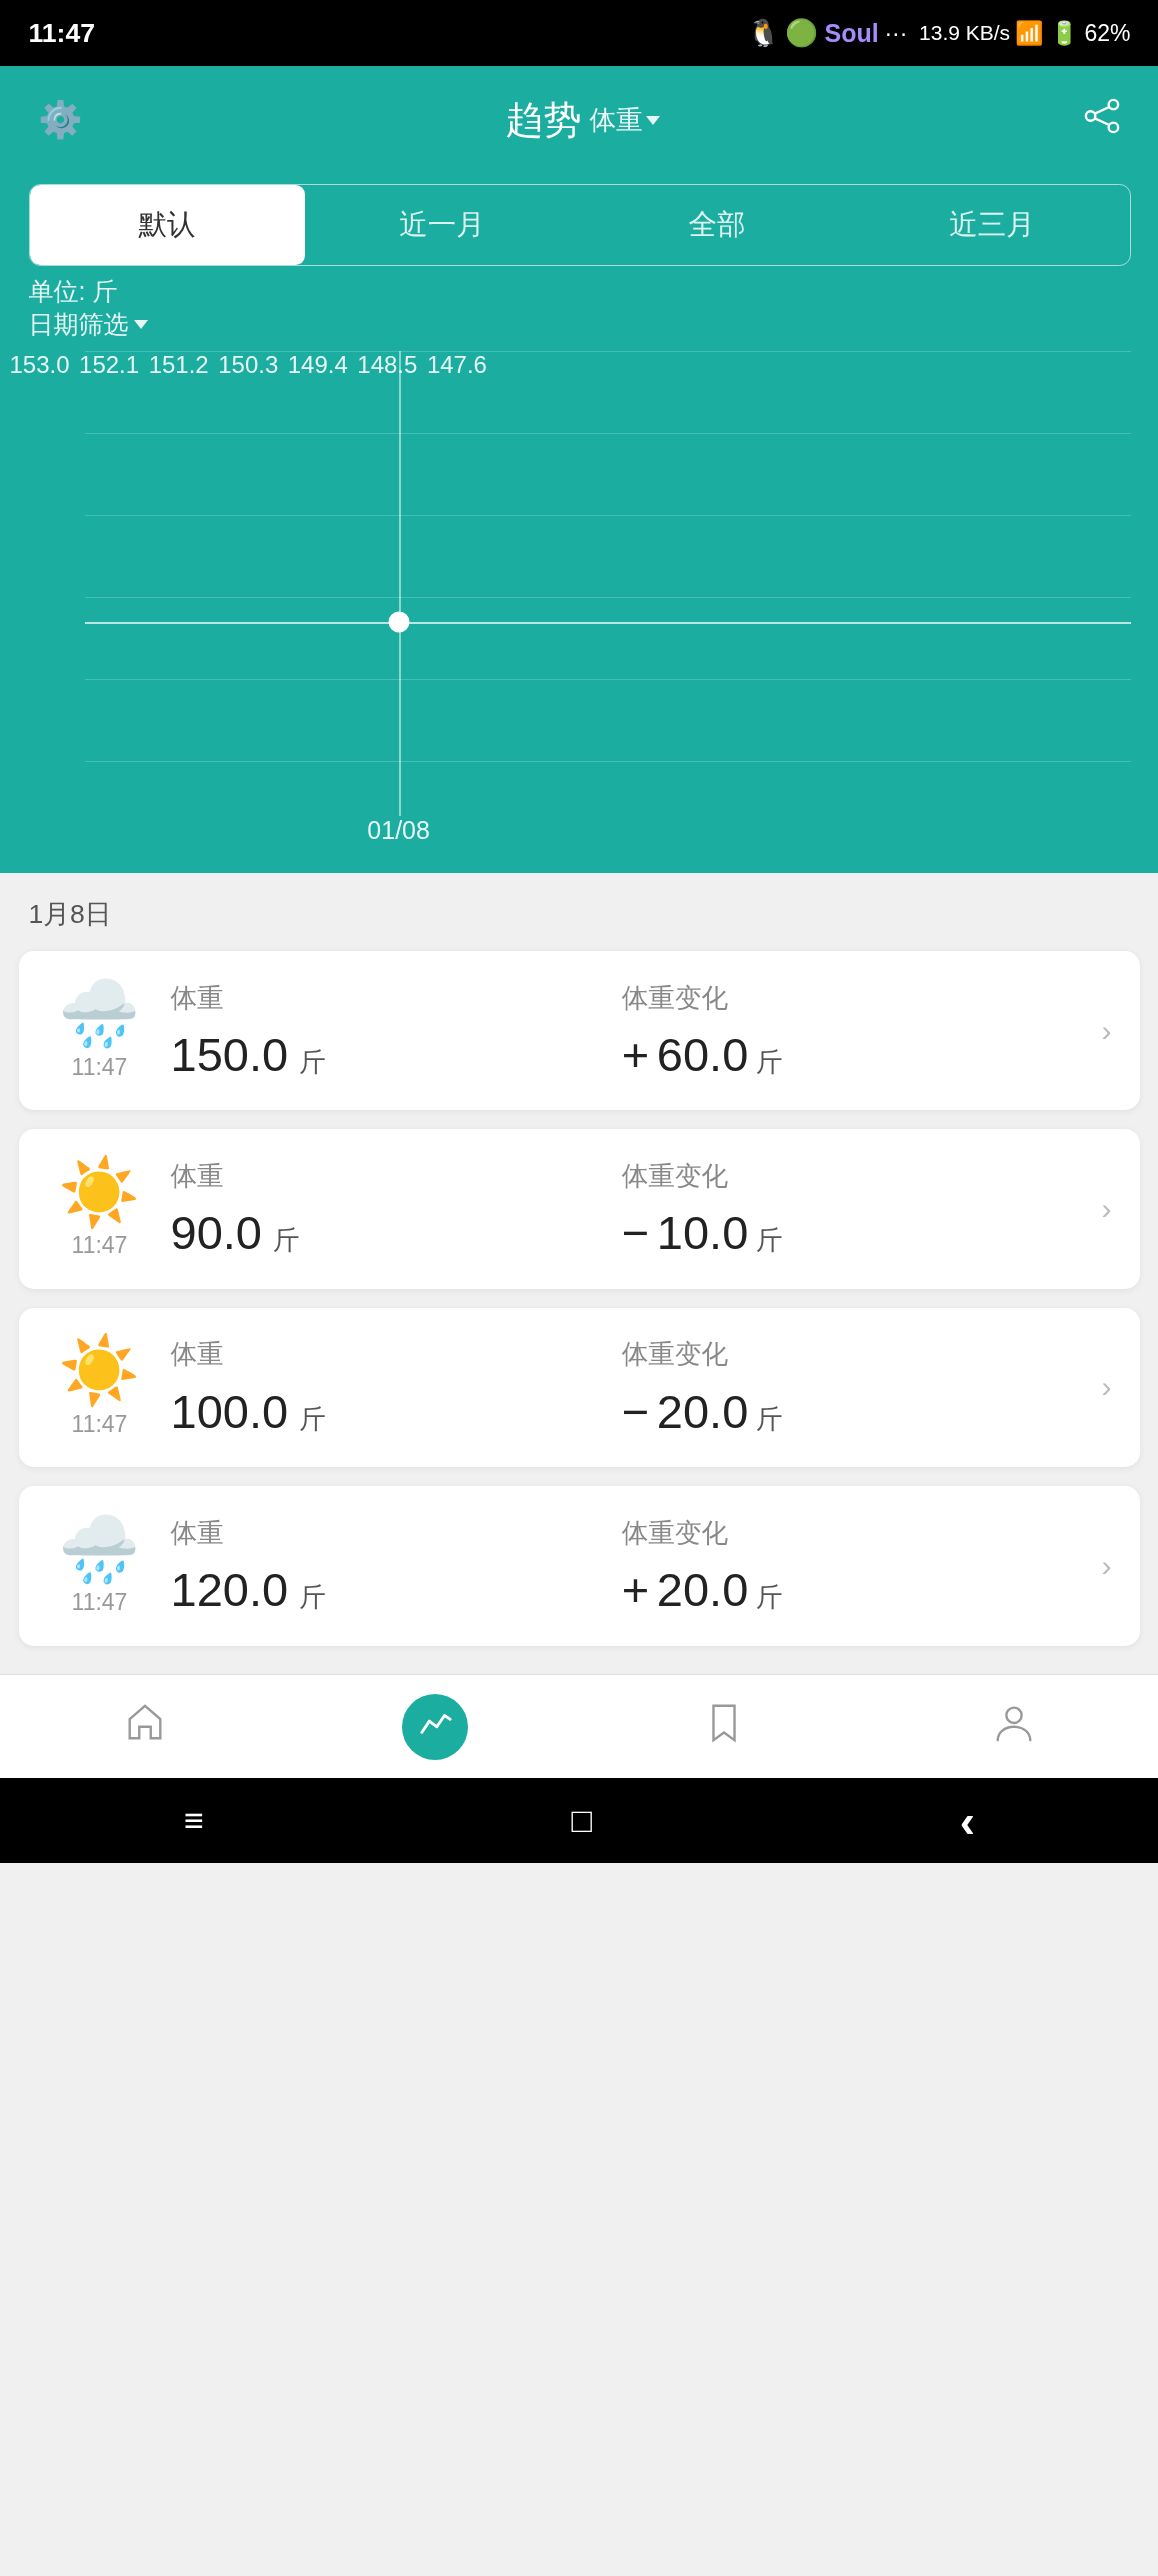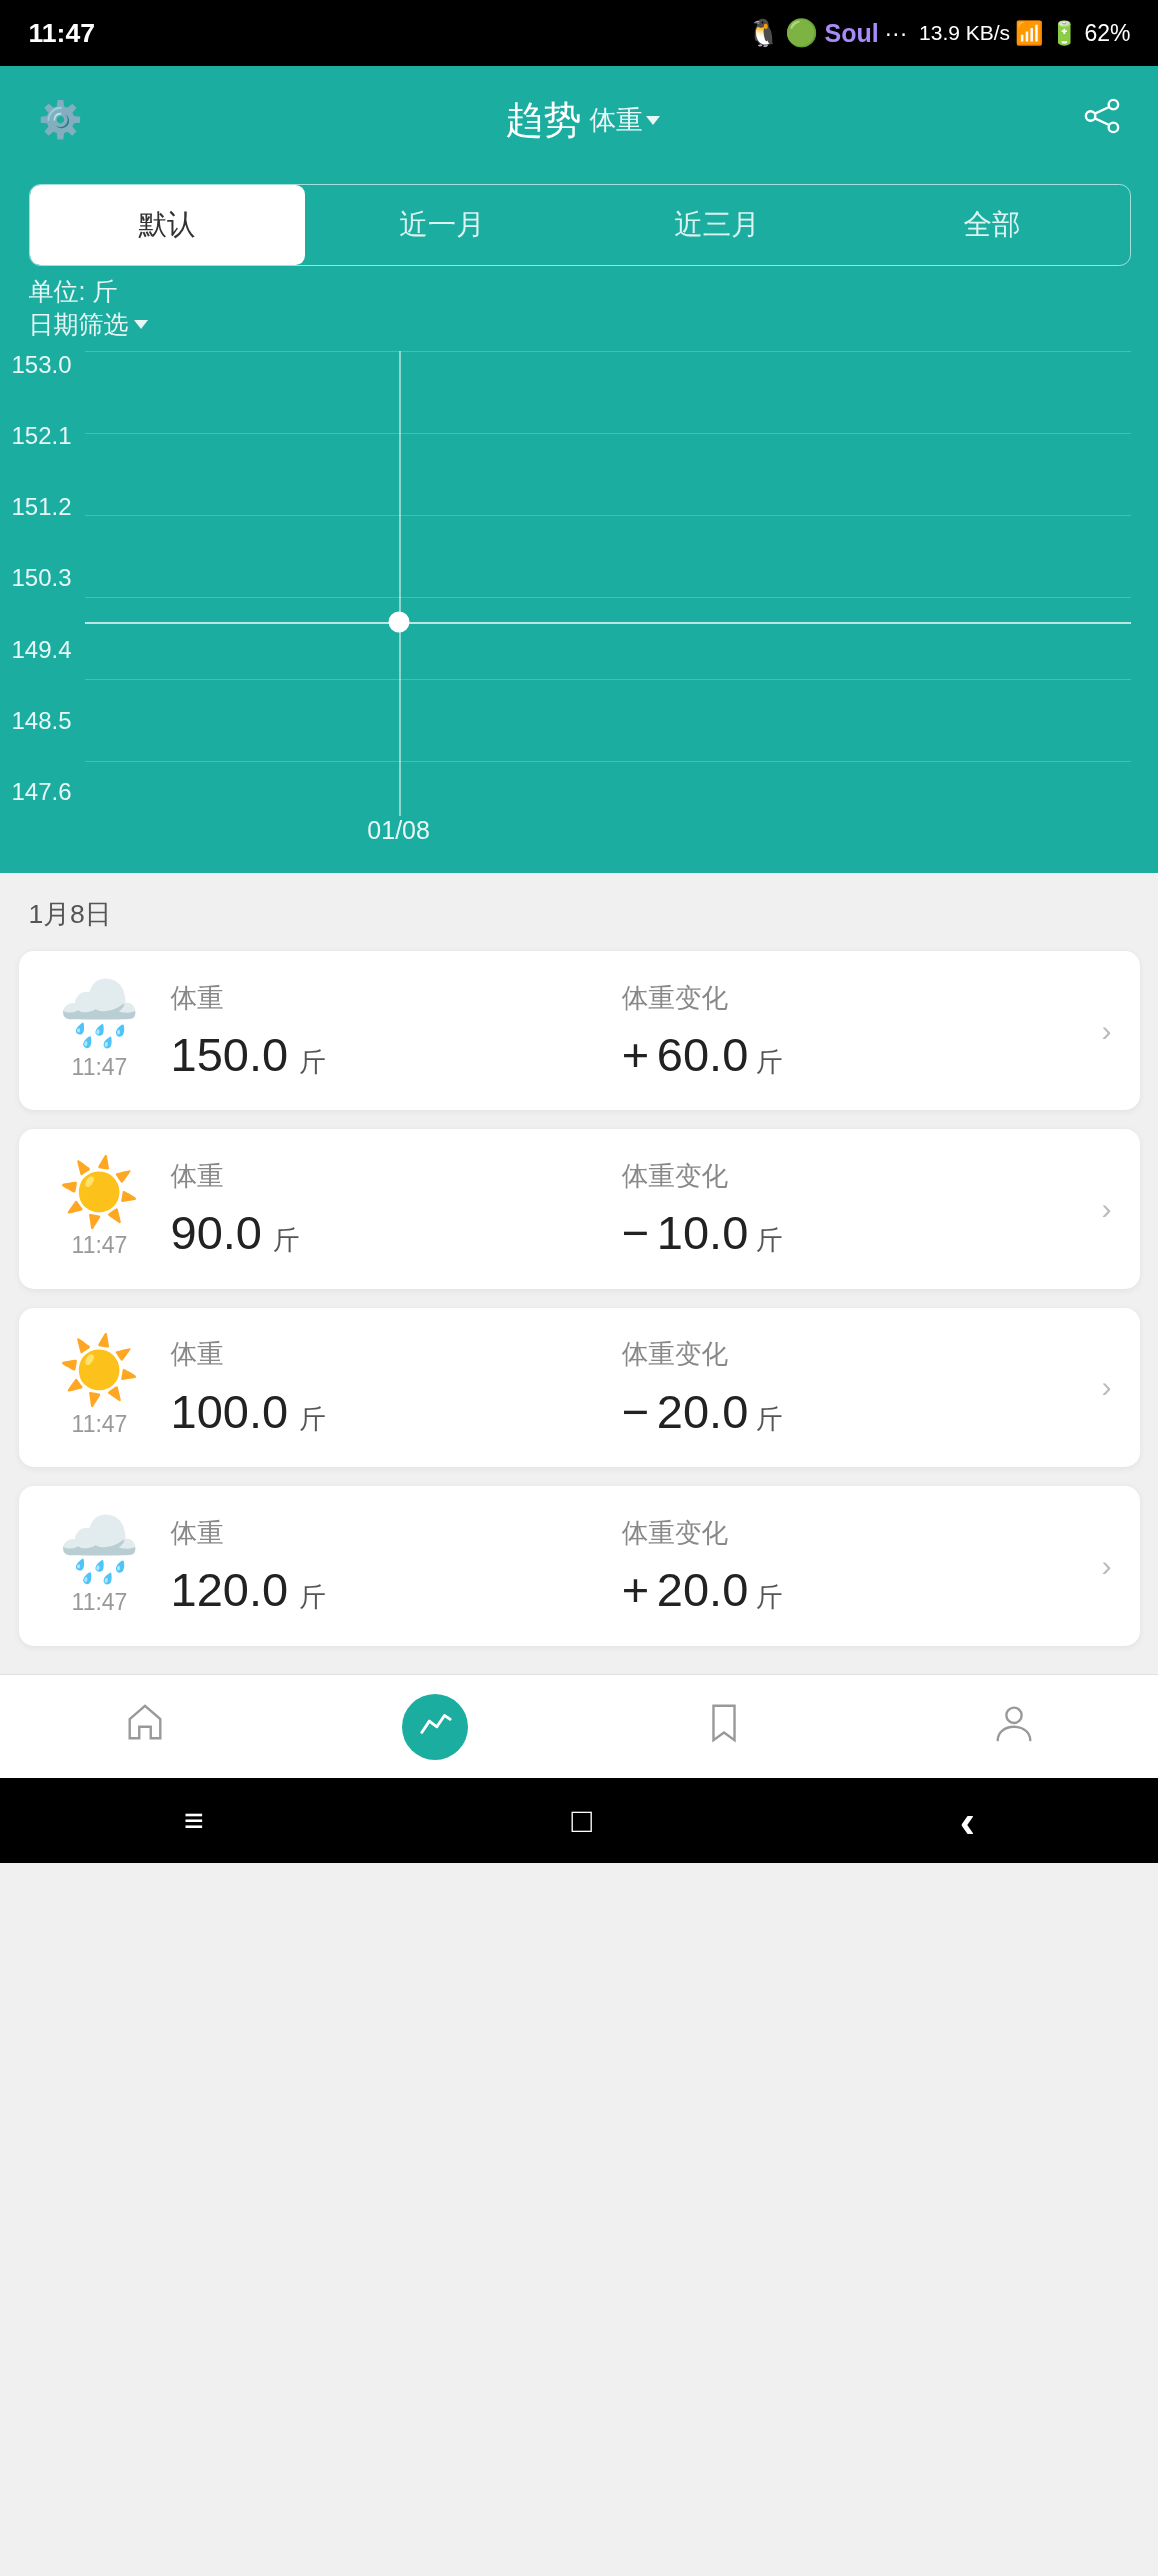--- a/index.html
+++ b/index.html
@@ -123,21 +123,21 @@
       padding: 9.5px 28.5px 0 85px;
     }
 
     .y-axis-labels {
       position: absolute;
       left: 0;
       top: 9.5px;
       width: 81px;
       height: 494px;
       display: flex;
-      flex-direction: column;
+      flex-direction: row;
       justify-content: space-between;
       padding: 0 0 38px 9.5px;
     }
     .y-label {
       color: rgba(255,255,255,0.9);
       font-size: 24px;
       text-align: right;
       padding-right: 9.5px;
     }
 
@@ -379,22 +379,22 @@
           <circle cx="8" cy="20" r="5" stroke="white" stroke-width="2.5"></circle>
           <line x1="12.5" y1="17.5" x2="27.5" y2="10.5" stroke="white" stroke-width="2.5"></line>
           <line x1="12.5" y1="22.5" x2="27.5" y2="29.5" stroke="white" stroke-width="2.5"></line>
         </svg>
       </span>
     </div>
 
     <div class="tabs-container">
       <div class="tab-item active">默认</div>
       <div class="tab-item">近一月</div>
+      <div class="tab-item">全部</div>
       <div class="tab-item">近三月</div>
-      <div class="tab-item">全部</div>
     </div>
 
     <div class="chart-header">
       <span>单位: 斤</span>
       <span class="date-filter">
         <span>日期筛选</span>
         <span class="chevron-down"></span>
       </span>
     </div>
 

